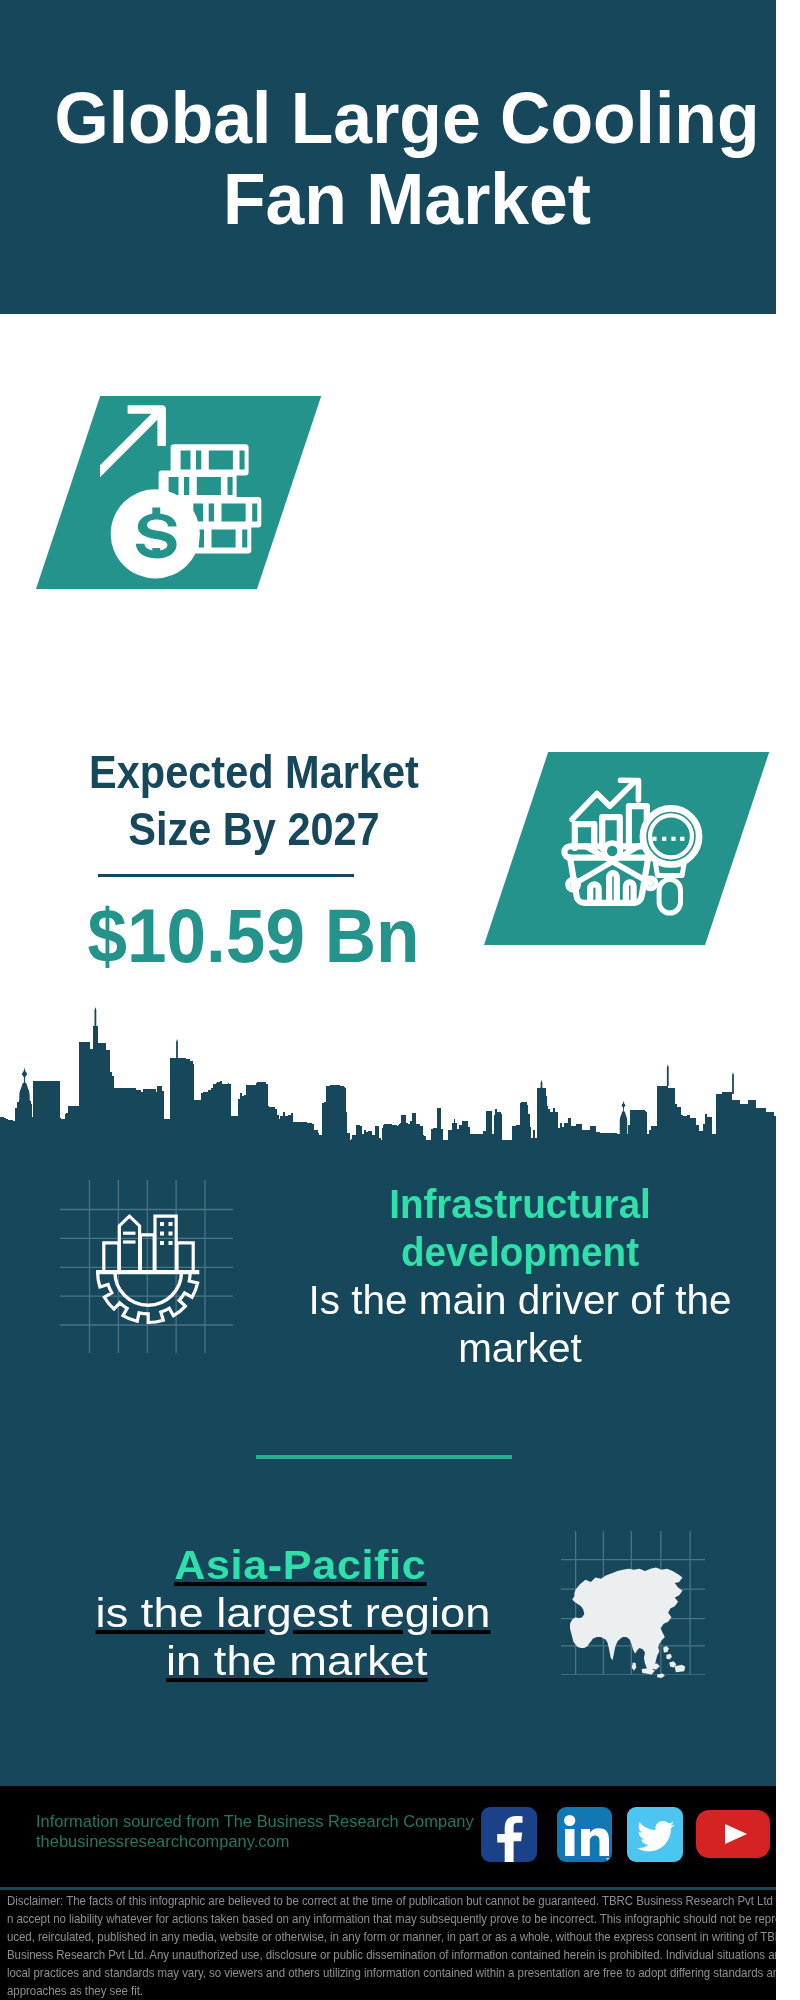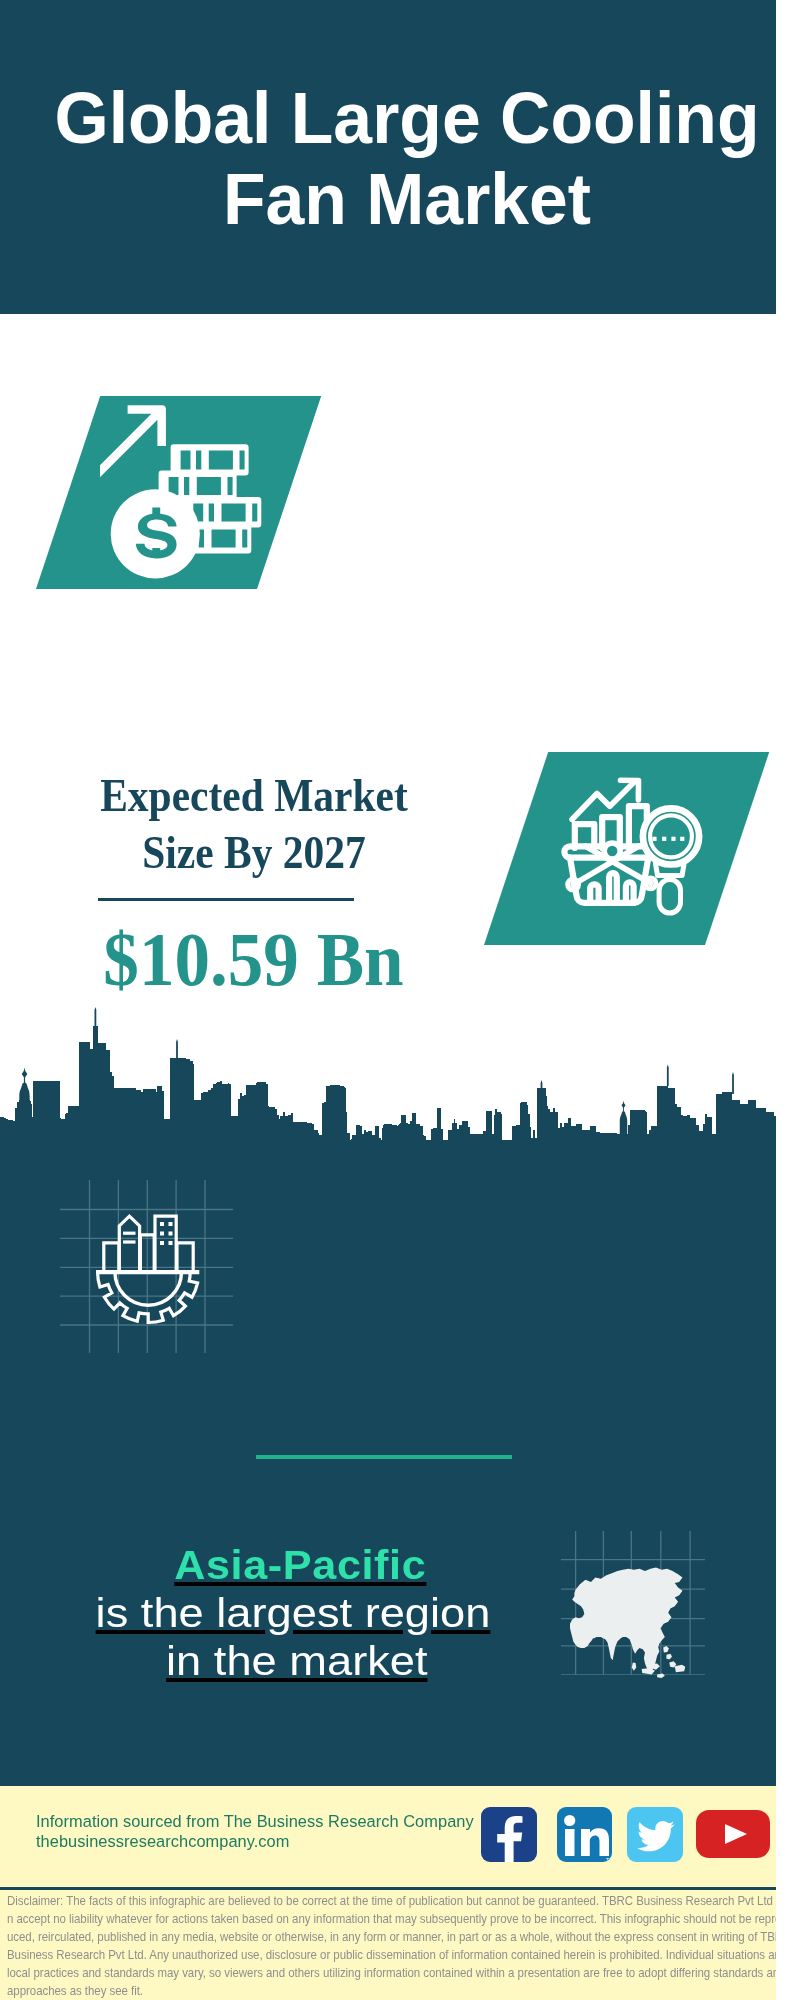--- a/index.html
+++ b/index.html
@@ -52,21 +52,21 @@
   .dark { position:absolute; left:0; top:1140px; width:800px; height:650px; background:#17475a; }
   .skyline { position:absolute; left:0; top:1000px; width:800px; height:145px; }
 
   .dk-head { color:#2ee0a9; font-weight:bold; font-size:41.5px; line-height:48px; text-align:center;
              transform:scaleX(0.93); white-space:nowrap; }
   .dk-sub { color:#ffffff; font-weight:normal; font-size:41.5px; line-height:48px; text-align:center;
             transform:scaleX(0.975); white-space:nowrap; }
   .divider { position:absolute; height:4px; background:#23b08c; }
 
   
-  .footer { position:absolute; left:0; top:1786px; width:800px; height:214px; background:#fef9c3; }
+  .footer { position:absolute; left:0; top:1786px; width:800px; height:214px; background:#000000; }
   .src-text { position:absolute; color:#1d7a61; font-size:16.7px; line-height:20px; letter-spacing:0.05px;
               transform:scaleX(0.982); transform-origin:left center; }
   .social { position:absolute; border-radius:11px; overflow:hidden; }
   .disclaimer {
     position:absolute; color:#8f8f8f; font-size:12.2px; line-height:18px;
     text-align:left; word-break:break-all; letter-spacing:-0.05px;
     transform:scaleX(0.942); transform-origin:left top;
   }
   .hairline { position:absolute; background:#17475a; }
 </style>
@@ -139,21 +139,21 @@
       <rect x="104.1" y="109.5" width="21.4" height="33.5" rx="10.7" fill="#23938b" stroke-width="5.0"></rect>
     </svg>
     <svg viewBox="0 0 170 170" width="170" height="170" style="position:absolute;left:0;top:0" fill="#ffffff">
       <rect x="97.4" y="66.7" width="4.2" height="4.2"></rect>
       <rect x="107.1" y="66.7" width="4.2" height="4.2"></rect>
       <rect x="116.4" y="66.7" width="4.2" height="4.2"></rect>
       <rect x="125.2" y="66.7" width="4.2" height="4.2"></rect>
     </svg>
   </div>
 
-  <div class="stat" id="stat2" style="left:44px; top:768px; width:420px;font-family:Liberation Serif, serif;">
+  <div class="stat" id="stat2" style="left:44px; top:744px; width:420px;">
     <div class="stat-head">
       <div>Expected Market</div>
       <div>Size By 2027</div>
     </div>
     <div class="stat-rule" style="width:256px; margin-top:16px; margin-left:54px;"></div>
     <div class="stat-value" style="margin-top:21px; margin-left:-1px; font-size:76.3px; line-height:76px; transform:scaleX(0.932);">$10.59 Bn</div>
   </div>
 
   <div class="dark"></div>
   <div class="skyline">
@@ -209,20 +209,30 @@
     <svg viewBox="0 0 125 140" width="125" height="140" style="position:absolute;left:0;top:0" fill="#ffffff">
       <rect x="70.0" y="27.0" width="4.0" height="4.0"></rect>
         <rect x="78.5" y="27.0" width="4.0" height="4.0"></rect>
       <rect x="70.0" y="36.5" width="4.0" height="4.0"></rect>
         <rect x="78.5" y="36.5" width="4.0" height="4.0"></rect>
       <rect x="70.0" y="46.0" width="4.0" height="4.0"></rect>
         <rect x="78.5" y="46.0" width="4.0" height="4.0"></rect>
     </svg>
   </div>
 
+  <div style="position:absolute; left:280px; top:1180px; width:480px;">
+    <div class="dk-head">
+      <div>Infrastructural</div>
+      <div>development</div>
+    </div>
+    <div class="dk-sub">
+      <div>Is the main driver of the</div>
+      <div>market</div>
+    </div>
+  </div>
 
   <div class="divider" style="left:256px; top:1455px; width:256px;"></div>
 
   <div style="position:absolute; left:53px; top:1541px; width:480px;text-decoration:underline;">
     <div class="dk-head" style="transform:scaleX(1.04) translateX(7px); letter-spacing:0.6px;">Asia-Pacific</div>
     <div class="dk-sub" style="transform:scaleX(1.09);">
       <div>is the largest region</div>
       <div style="margin-left:7px;">in the market</div>
     </div>
   </div>

